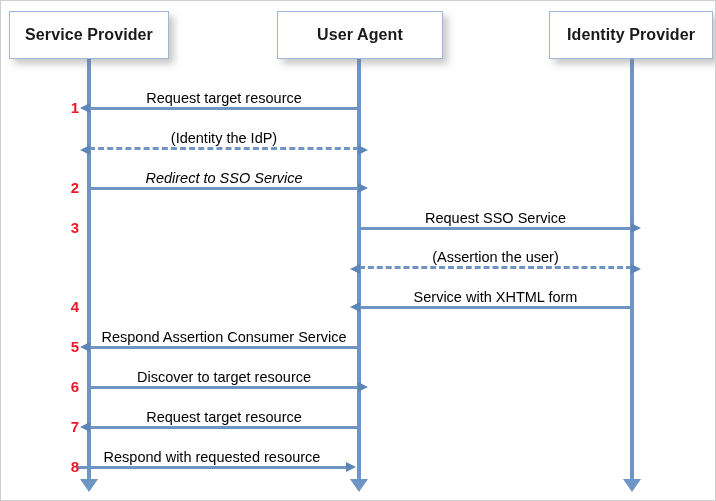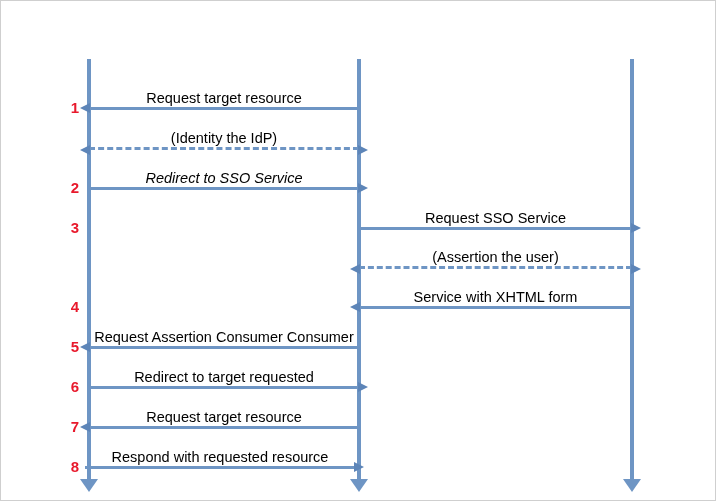--- a/index.html
+++ b/index.html
@@ -114,20 +114,29 @@
 <body>
 
 <div id="canvas">
 
 <div class="lifeline" style="left: 86px; top: 58px; height: 420px;"></div>
     <div class="lifeline-head" style="left: 79px; top: 478px;"></div>
     <div class="lifeline" style="left: 356px; top: 58px; height: 420px;"></div>
     <div class="lifeline-head" style="left: 349px; top: 478px;"></div>
     <div class="lifeline" style="left: 629px; top: 58px; height: 420px;"></div>
     <div class="lifeline-head" style="left: 622px; top: 478px;"></div>
+    <div class="actor-box" style="left: 8px; top: 10px; width: 160px; height: 48px;">
+      <span class="actor-label">Service Provider</span>
+    </div>
+    <div class="actor-box" style="left: 276px; top: 10px; width: 166px; height: 48px;">
+      <span class="actor-label">User Agent</span>
+    </div>
+    <div class="actor-box" style="left: 548px; top: 10px; width: 164px; height: 48px;">
+      <span class="actor-label">Identity Provider</span>
+    </div>
     <div class="msg" style="left: 88px; top: 106px; width: 270px;">
       <div class="arrowhead left"></div>
       <div class="msg-label">Request target resource</div>
     </div>
     <div class="msg dashed" style="left: 88px; top: 146px; width: 270px;">
       <div class="arrowhead left"></div>
       <div class="arrowhead right"></div>
       <div class="msg-label">(Identity the IdP)</div>
     </div>
     <div class="msg" style="left: 88px; top: 186px; width: 270px; font-style: italic;">
@@ -142,31 +151,31 @@
       <div class="arrowhead left"></div>
       <div class="arrowhead right"></div>
       <div class="msg-label">(Assertion the user)</div>
     </div>
     <div class="msg" style="left: 358px; top: 305px; width: 273px;">
       <div class="arrowhead left"></div>
       <div class="msg-label">Service with XHTML form</div>
     </div>
     <div class="msg" style="left: 88px; top: 345px; width: 270px;">
       <div class="arrowhead left"></div>
-      <div class="msg-label">Request Assertion Consumer Consumer</div>
+      <div class="msg-label">Respond Assertion Consumer Service</div>
     </div>
     <div class="msg" style="left: 88px; top: 385px; width: 270px;">
       <div class="arrowhead right"></div>
-      <div class="msg-label">Redirect to target requested</div>
+      <div class="msg-label">Discover to target resource</div>
     </div>
     <div class="msg" style="left: 88px; top: 425px; width: 270px;">
       <div class="arrowhead left"></div>
       <div class="msg-label">Request target resource</div>
     </div>
-    <div class="msg" style="left: 84px; top: 465px; width: 270px; text-align: right;">
+    <div class="msg" style="left: 76px; top: 465px; width: 270px; text-align: right;">
       <div class="arrowhead right"></div>
       <div class="msg-label">Respond with requested resource</div>
     </div>
     <div class="step-num" style="left: 60px; top: 98px;">1</div>
     <div class="step-num" style="left: 60px; top: 178px;">2</div>
     <div class="step-num" style="left: 60px; top: 218px;">3</div>
     <div class="step-num" style="left: 60px; top: 297px;">4</div>
     <div class="step-num" style="left: 60px; top: 337px;">5</div>
     <div class="step-num" style="left: 60px; top: 377px;">6</div>
     <div class="step-num" style="left: 60px; top: 417px;">7</div>

